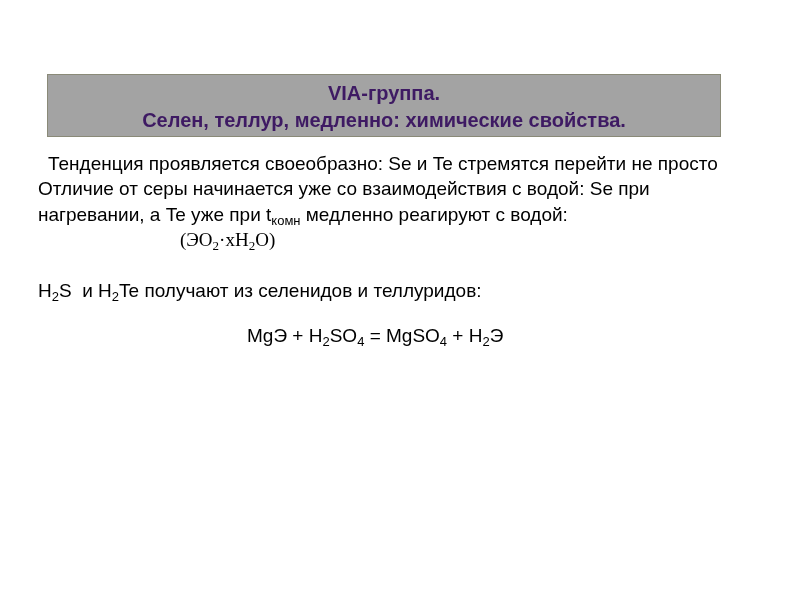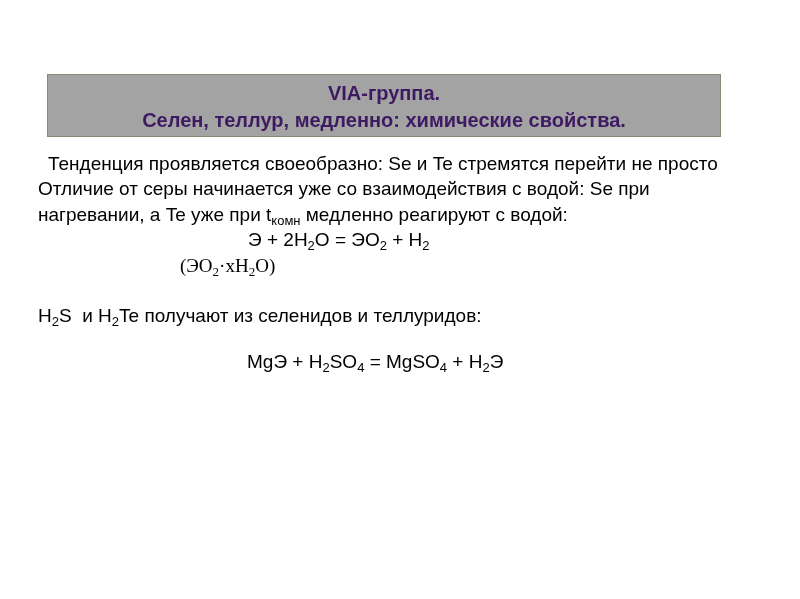--- a/index.html
+++ b/index.html
@@ -54,19 +54,18 @@
 
 <div class="slide">
   <div class="title-box">
     <div class="title-line">VIA-группа.</div>
     <div class="title-line">Селен, теллур, медленно: химические свойства.</div>
   </div>
   <div class="body-text" id="body-text">
       <div class="line" style="padding-left: 10px;">Тенденция проявляется своеобразно: Se и Te стремятся перейти не просто</div>
       <div class="line">Отличие от серы начинается уже со взаимодействия с водой: Se при</div>
       <div class="line">нагревании, а Te уже при t<sub>комн</sub> медленно реагируют с водой:</div>
-      <div class="line" style="padding-left: 210px;">Э + 2H<sub>2</sub>O = ЭO<sub>2</sub> + H<sub>2</sub></div>
       <div class="line" style="padding-left: 142px; font-family: Liberation Serif, serif;">(ЭO<sub>2</sub>·xH<sub>2</sub>O)</div>
       <div class="line"></div>
       <div class="line">H<sub>2</sub>S  и H<sub>2</sub>Te получают из селенидов и теллуридов:</div>
       <div class="line" style="padding-left: 209px; margin-top: 20px;">MgЭ + H<sub>2</sub>SO<sub>4</sub> = MgSO<sub>4</sub> + H<sub>2</sub>Э</div>
     </div>
 </div>
 
 </body></html>

